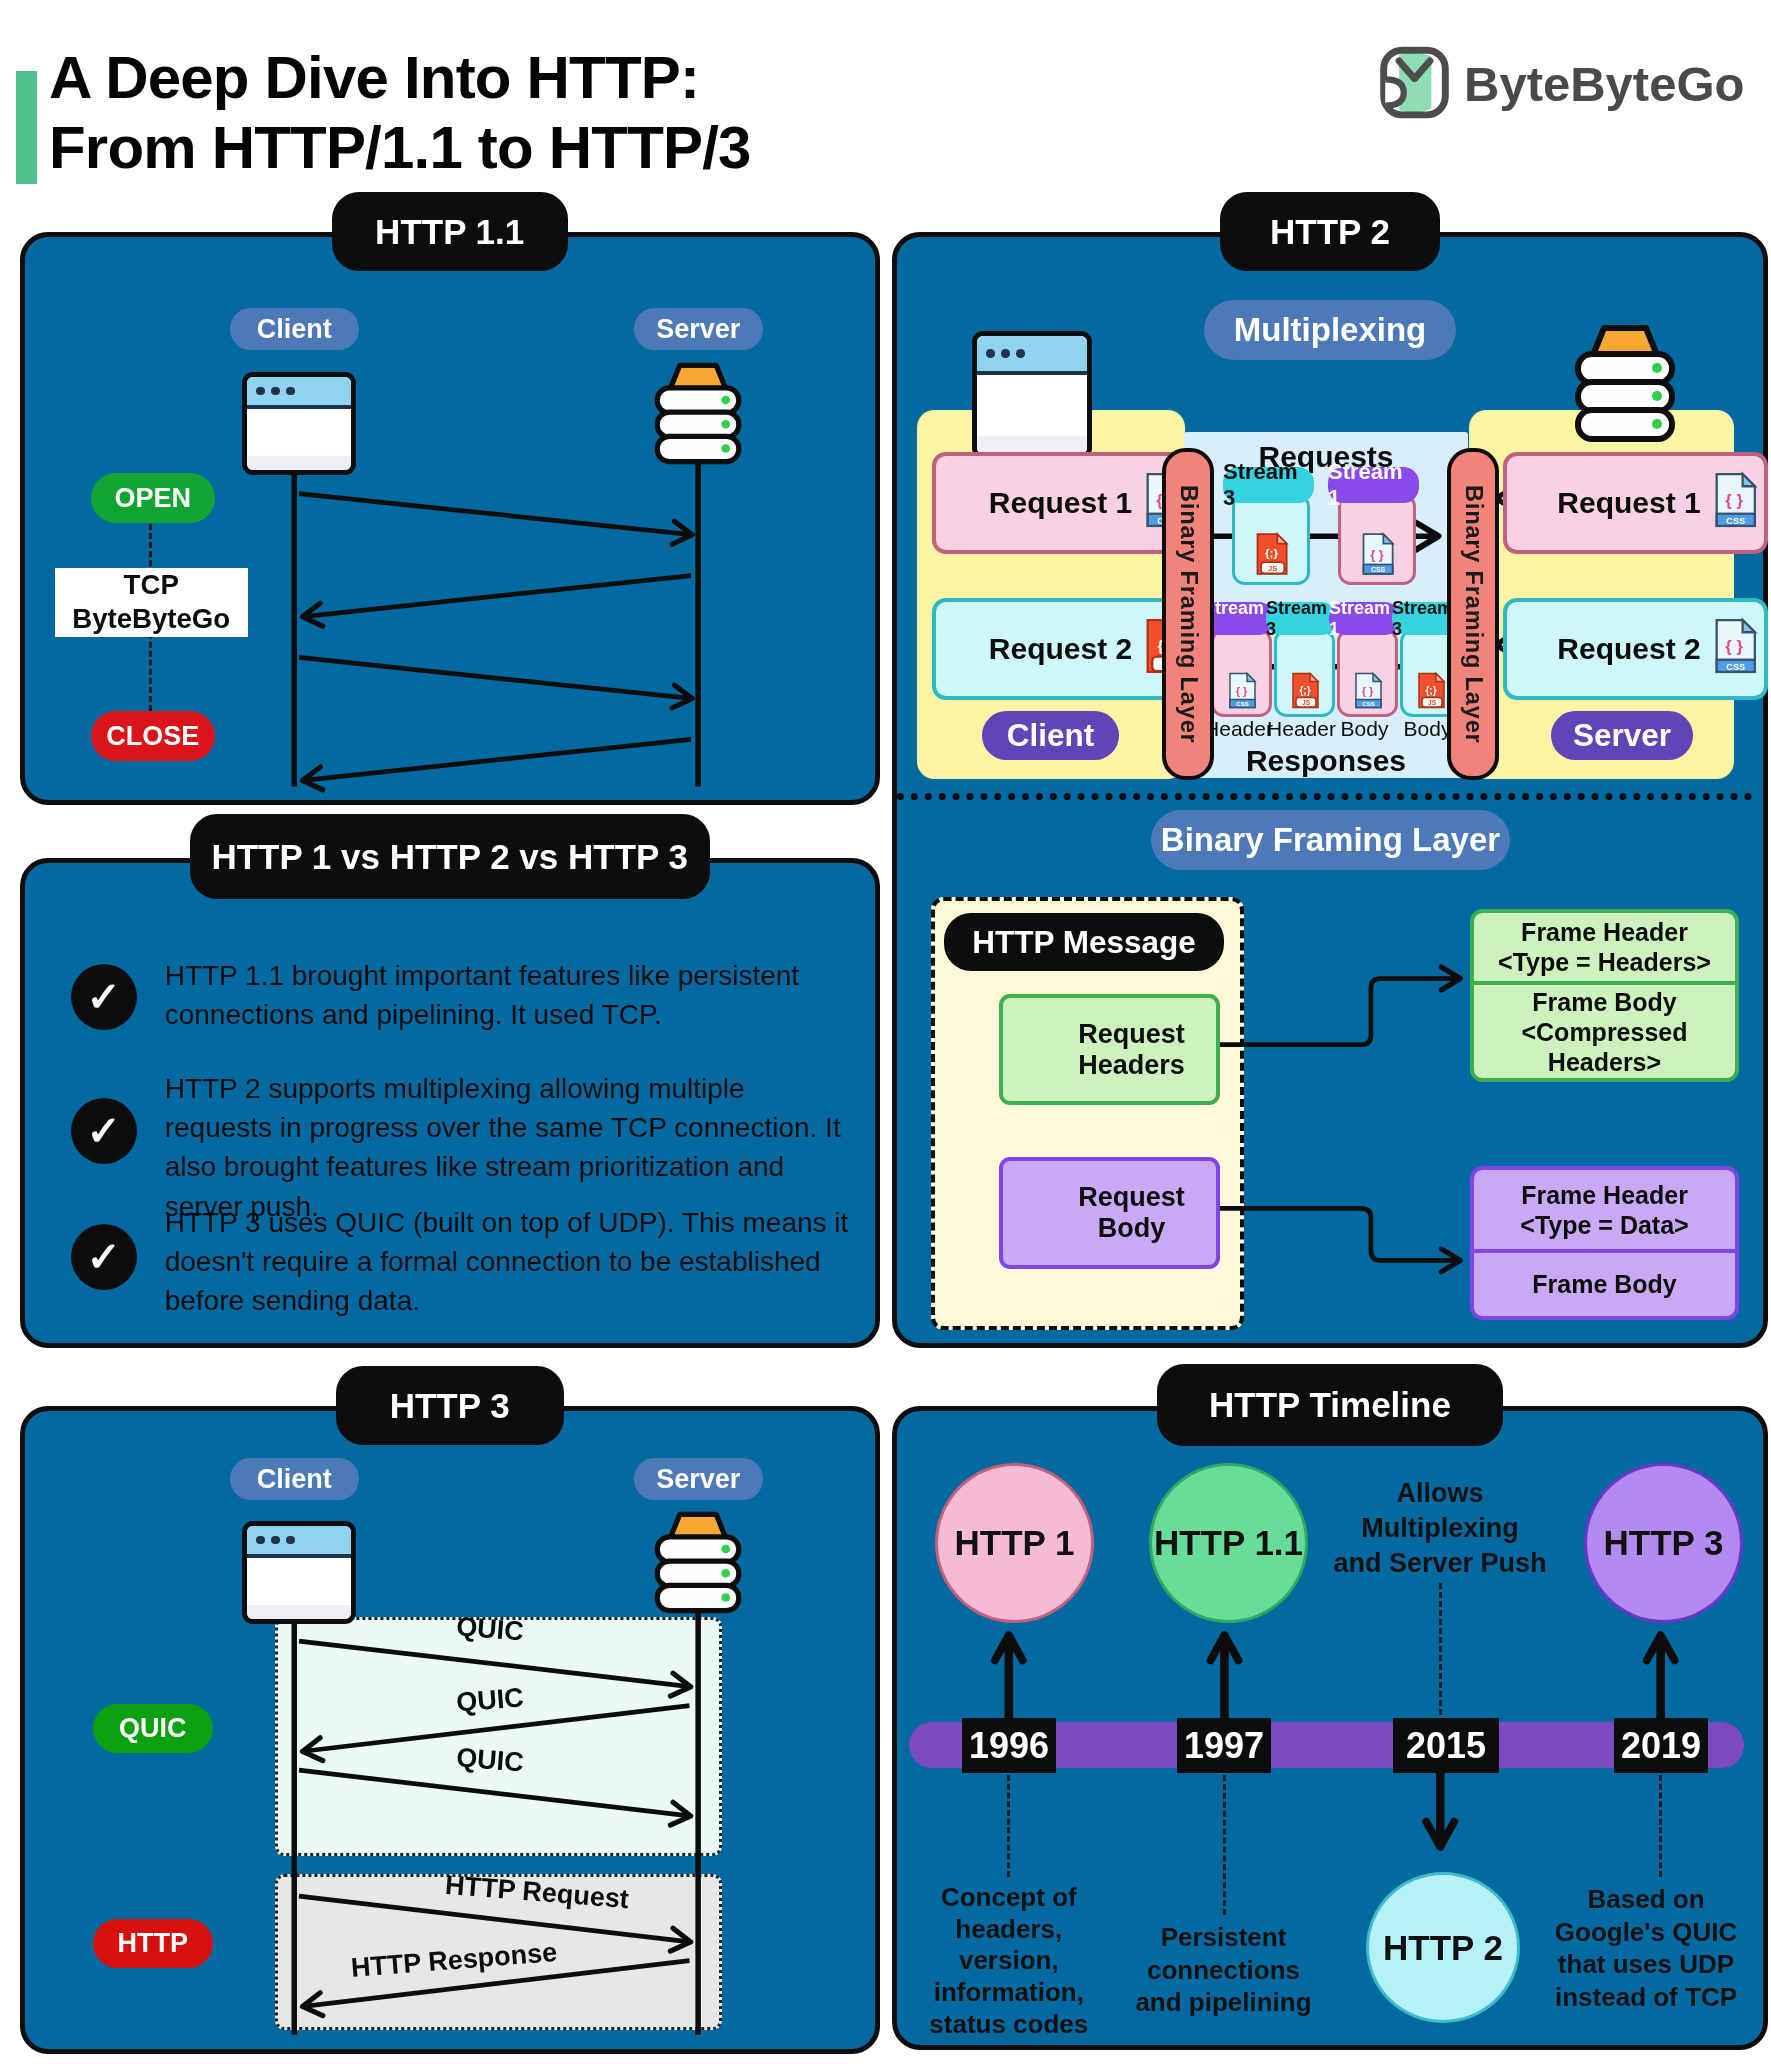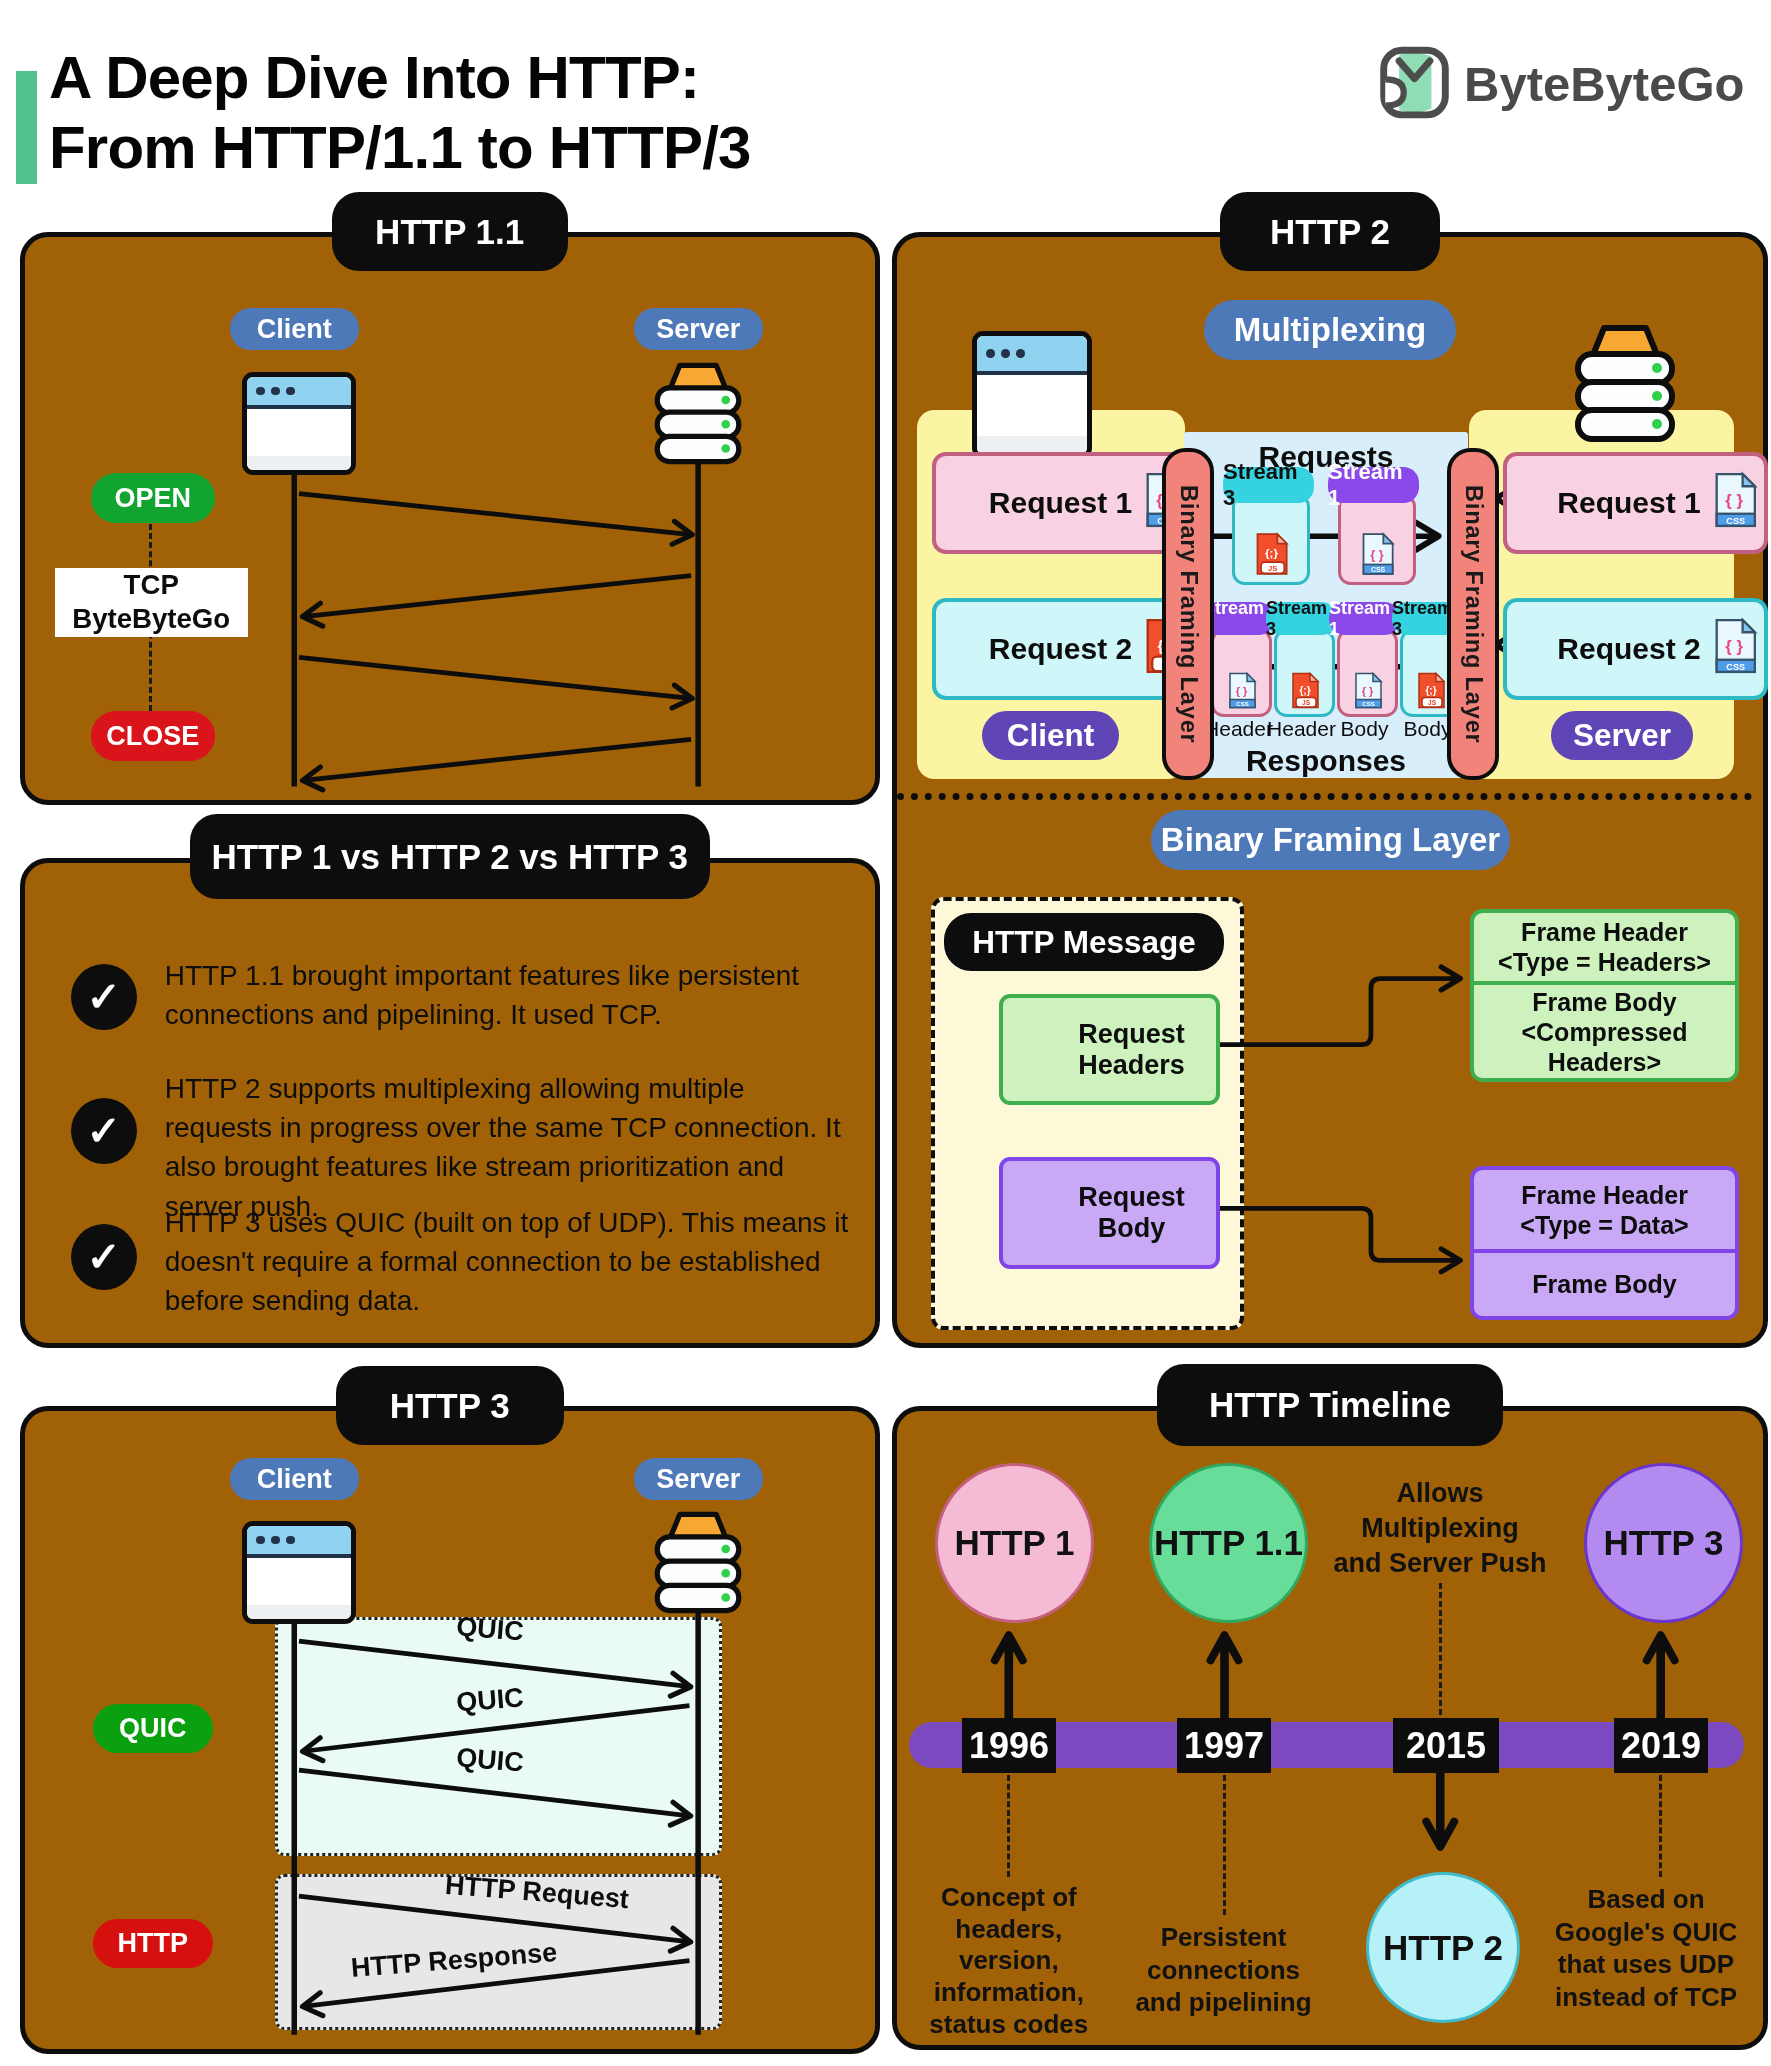--- a/index.html
+++ b/index.html
@@ -1,20 +1,20 @@
 <!DOCTYPE html>
 <html style="font-size:12.6px"><head>
 <meta charset="utf-8">
 <style>
   html,body{margin:0;padding:0;background:#fff;}
   .canvas{position:relative;width:1772px;height:2066px;background:#ffffff;overflow:hidden;
           font-family:"Liberation Sans",sans-serif;color:#0d0d0d;}
   .abs{position:absolute;}
   
-  .panel{position:absolute;background:#a16207;border:5.5px solid #0d0d0d;border-radius:28px;}
+  .panel{position:absolute;background:#0369a1;border:5.5px solid #0d0d0d;border-radius:28px;}
   .tpill{position:absolute;left:50%;transform:translateX(-50%);background:#0d0d0d;color:#fff;
          display:flex;align-items:center;justify-content:center;border-radius:27px;
          font-weight:700;z-index:6;text-align:center;}
   
   .pill{position:absolute;display:flex;align-items:center;justify-content:center;
         border-radius:20.5px;font-weight:700;color:#fff;text-align:center;}
   .pill.blue{background:#4E79B8;}
   .pill.purple{background:#5F45B5;border-radius:25px;}
   .pill.green{background:#12A431;}
   .pill.qgreen{background:#0AA00F;}

